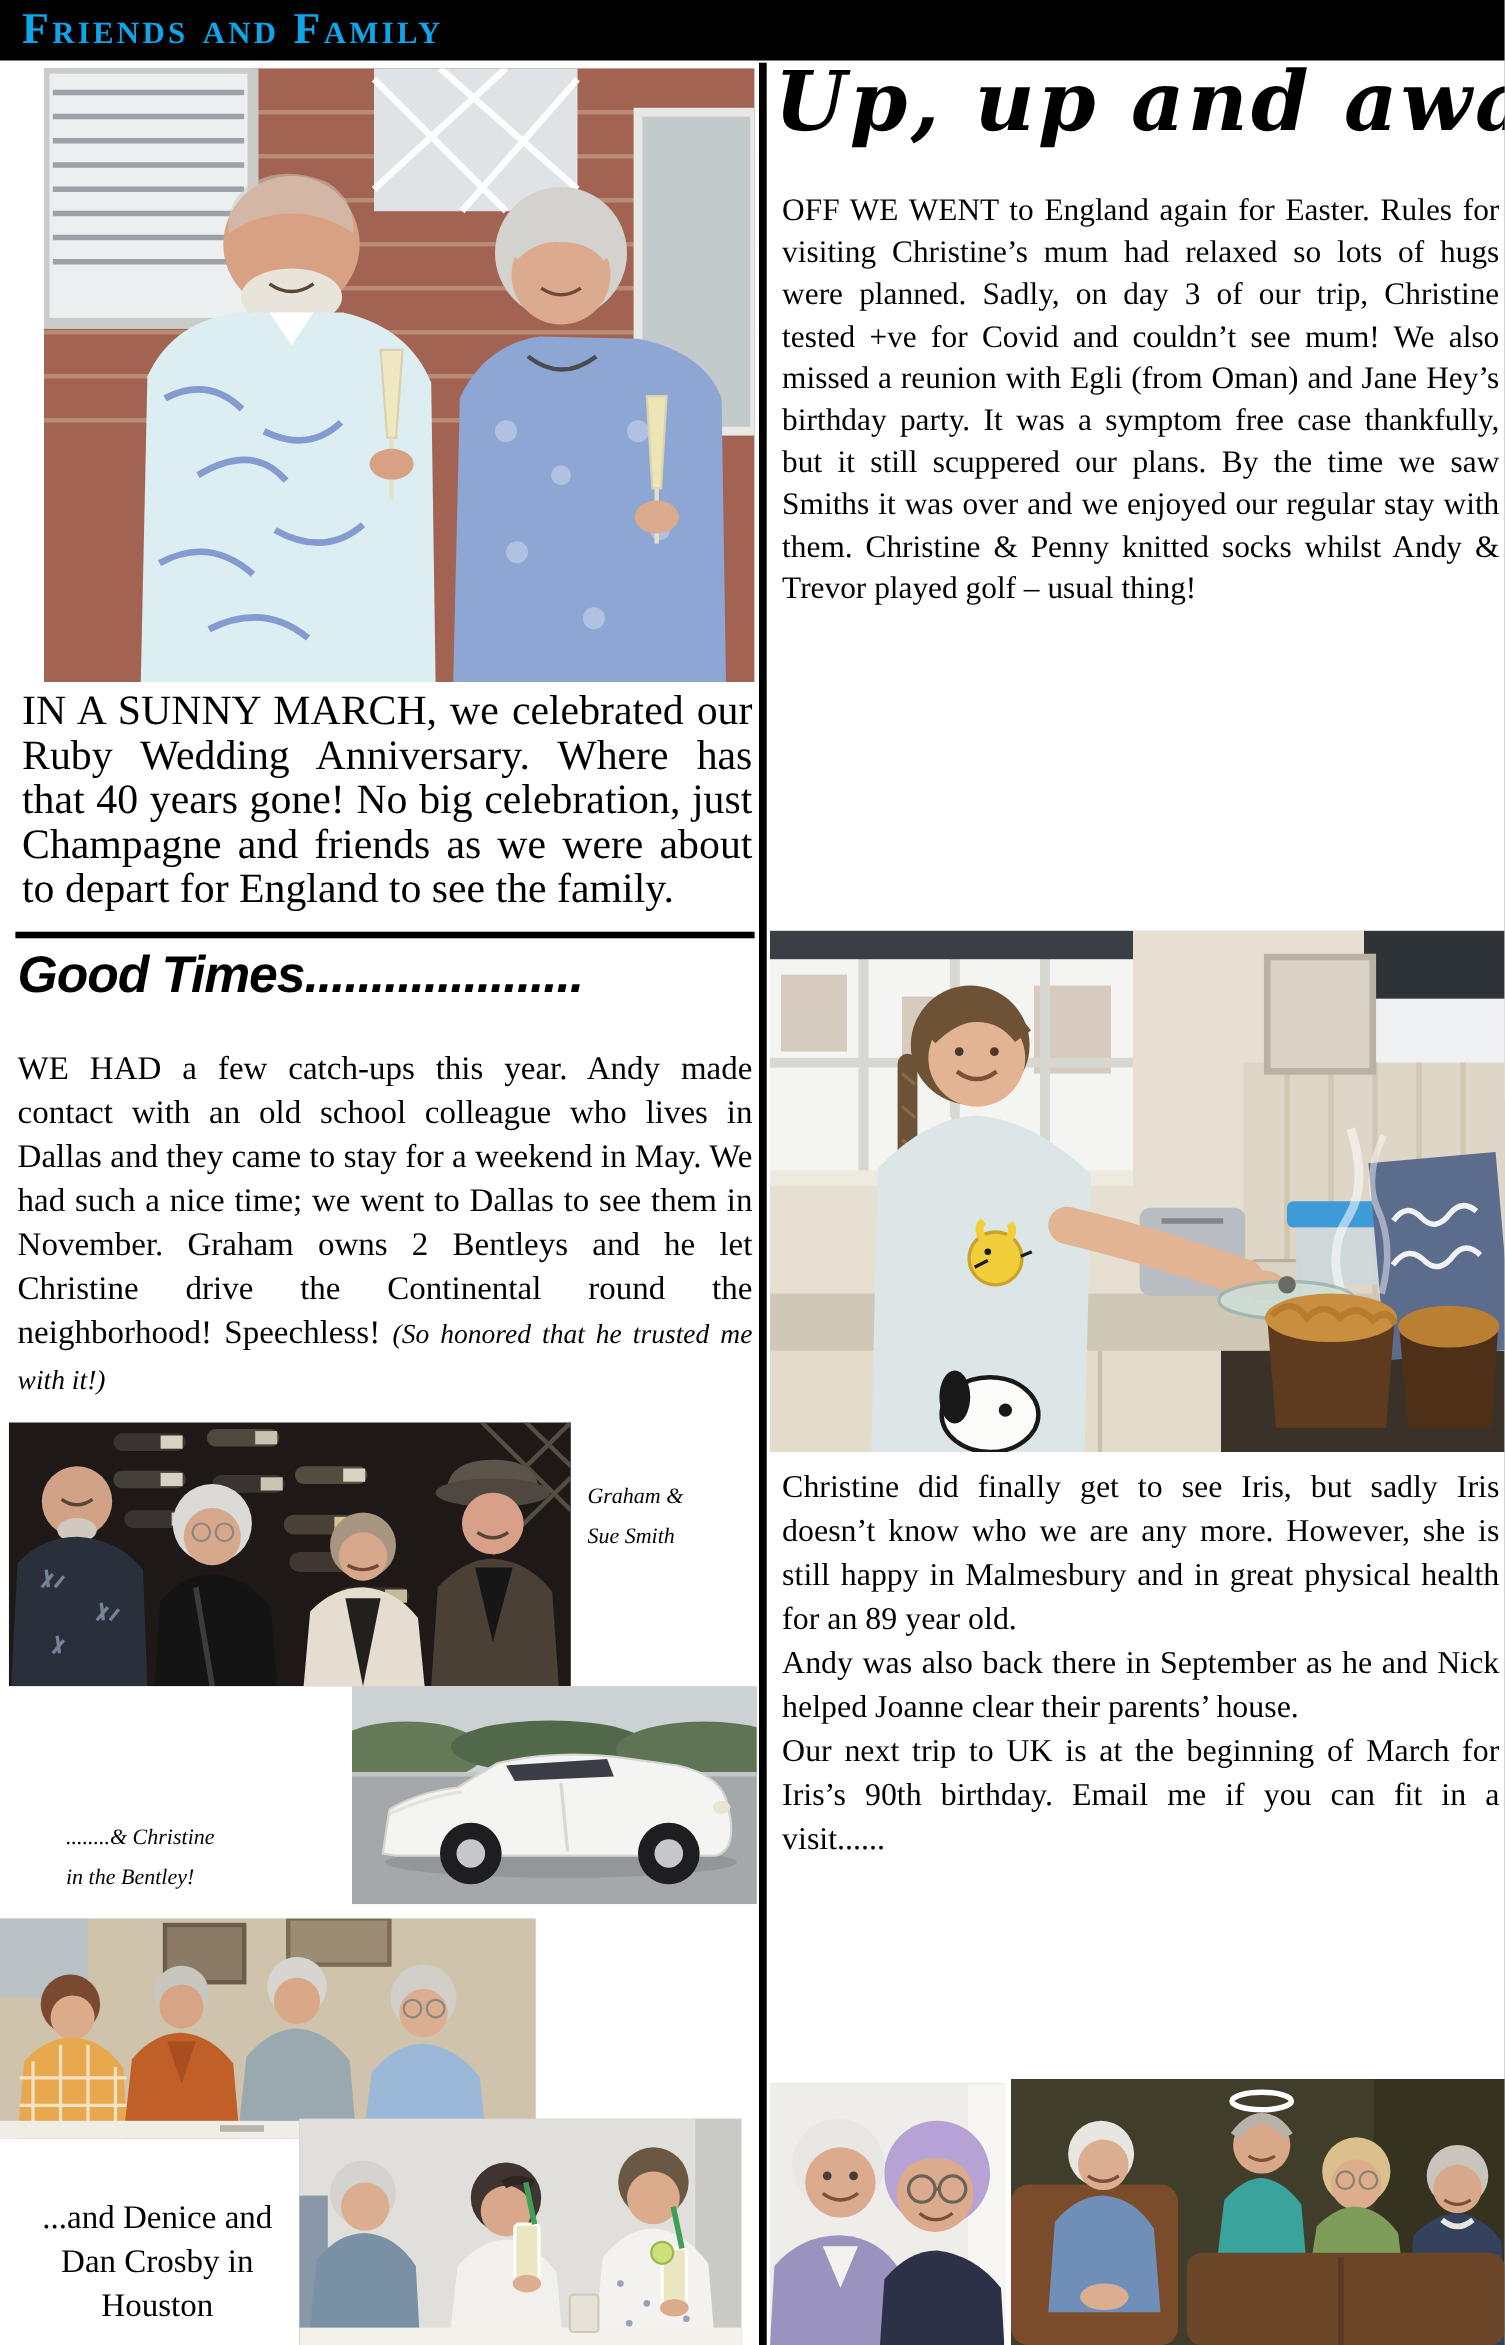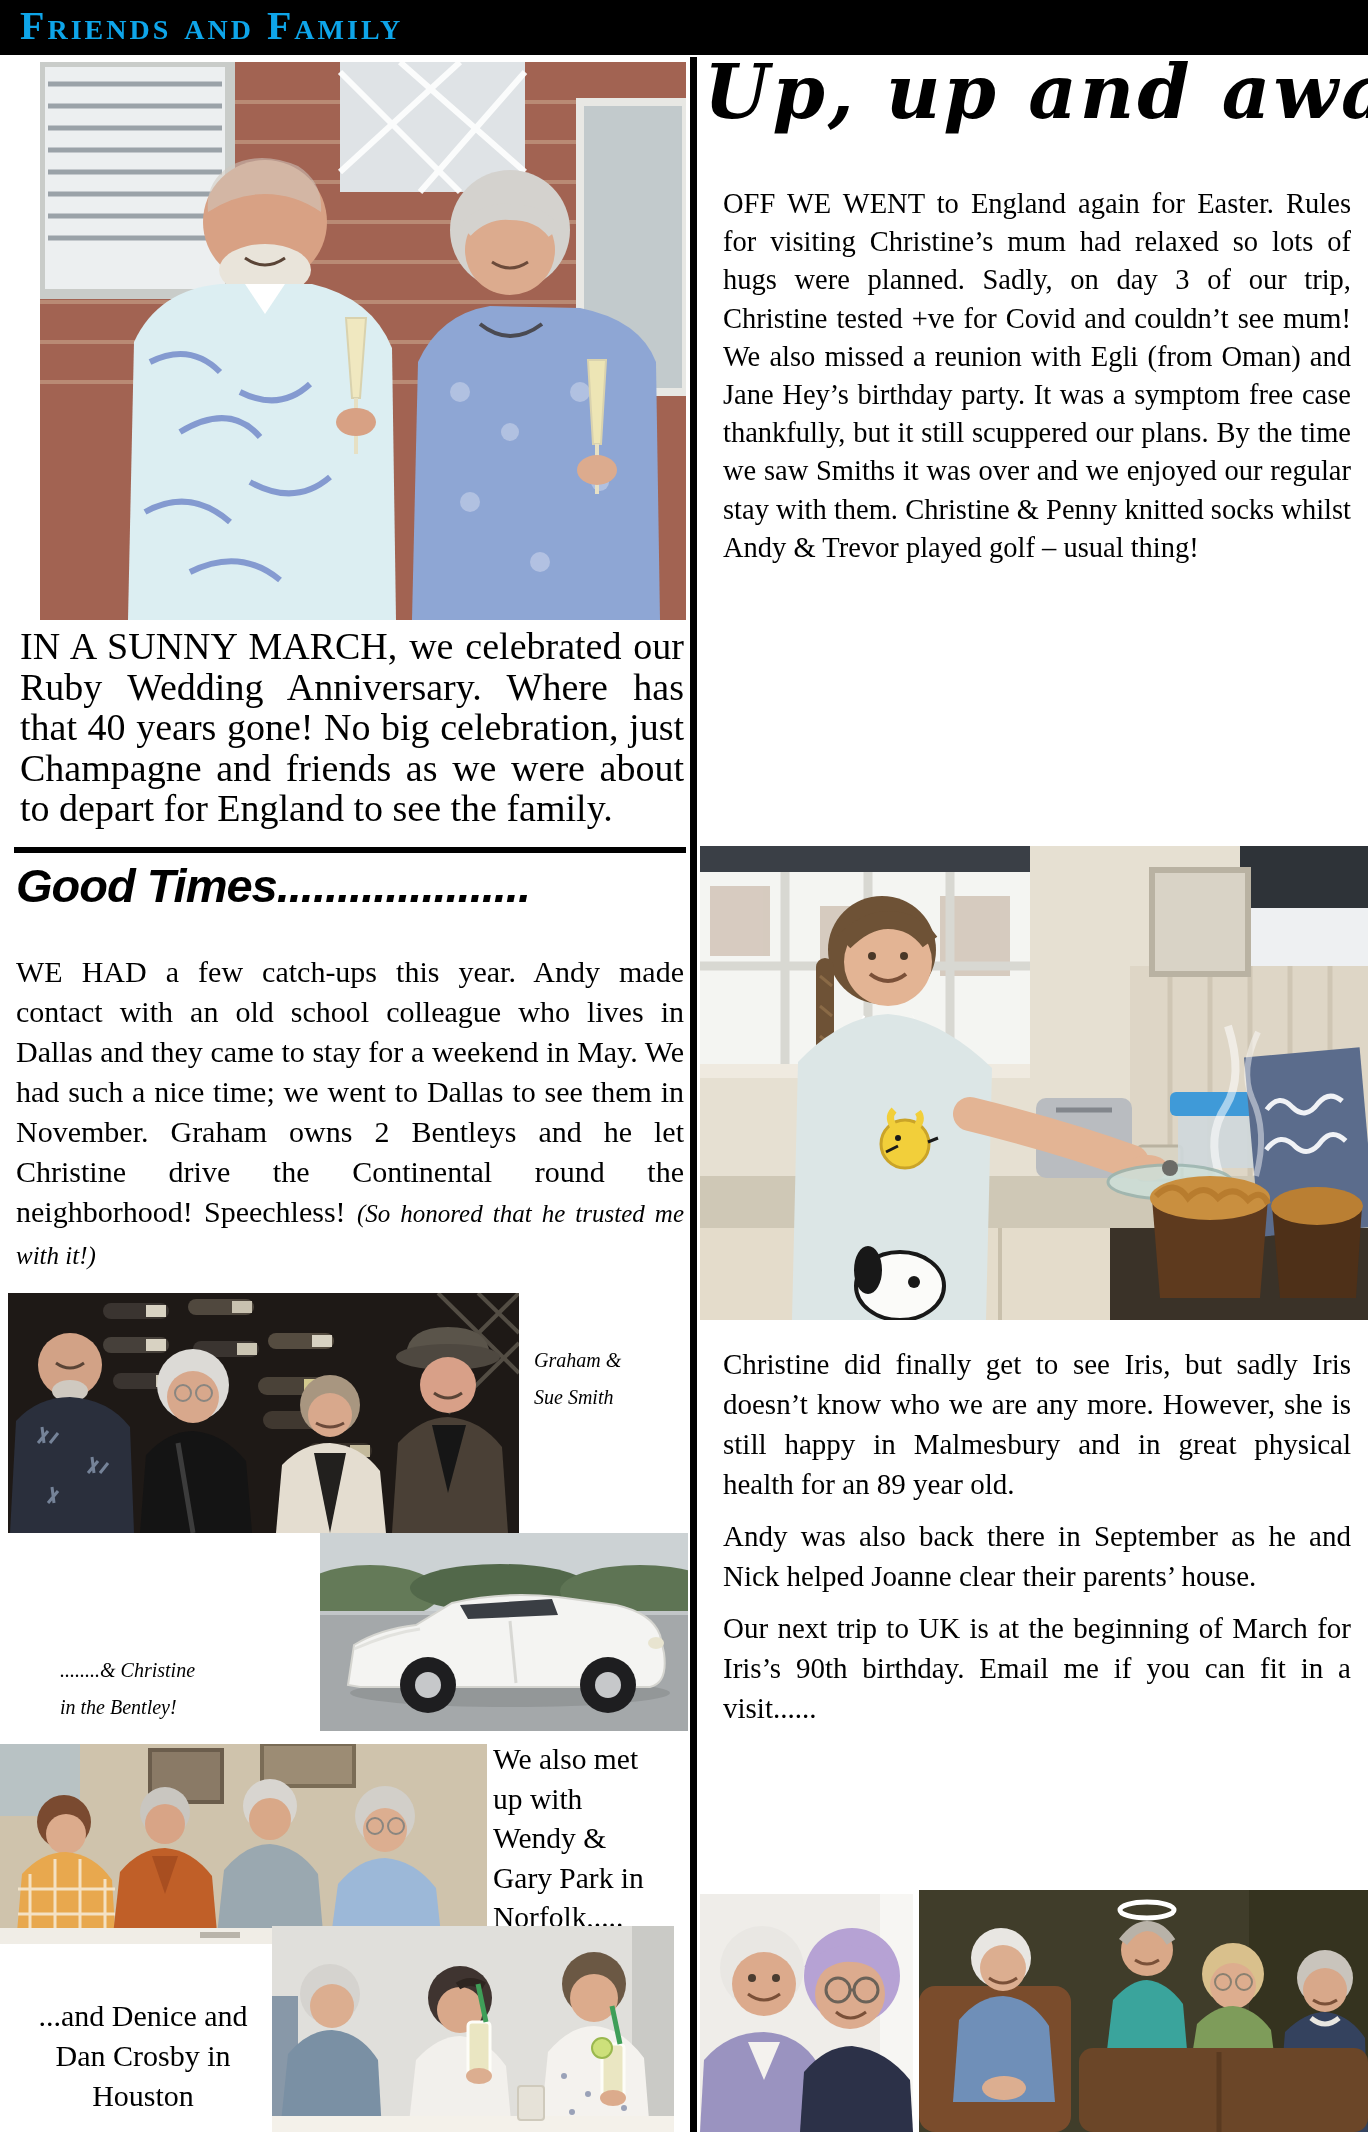--- a/index.html
+++ b/index.html
@@ -25,21 +25,21 @@
   .caption{position:absolute;font-style:italic;font-size:20px;line-height:37px;}
   #cap-smiths{left:534px;top:1342px;width:160px;}
   #cap-bentley{left:60px;top:1652px;width:240px;}
   #wendy{position:absolute;left:493px;top:1740px;width:194px;font-size:29.5px;line-height:39.5px;}
   #wendy .ul{border-bottom:4px solid #2a52c8;padding-bottom:0px;}
   #denice{position:absolute;left:14px;top:1996px;width:258px;font-size:30px;line-height:40px;text-align:center;}
   
   #r-title{position:absolute;left:704px;top:48px;width:662px;font-family:"DejaVu Serif",serif;
      font-style:italic;font-weight:bold;font-size:75px;letter-spacing:3px;white-space:nowrap;}
   #r-top{position:absolute;left:711px;top:173px;width:652px;font-size:28.5px;line-height:38.2px;text-align:justify;}
-  #r-top p, #r-bottom p{margin:12px;}
+  #r-top p, #r-bottom p{margin:0;}
   #r-bottom{position:absolute;left:711px;top:1332px;width:652px;font-size:29px;line-height:40px;text-align:justify;}
 </style>
 </head>
 <body>
 
 <div id="page">
 
   <div id="banner">
     <div class="t">Friends and Family</div>
   </div>
@@ -250,27 +250,20 @@
       <circle cx="385" cy="72" r="30" fill="#d2cfc9"></circle>
       <circle cx="385" cy="86" r="22" fill="#dcae90"></circle>
       <circle cx="375" cy="82" r="8" fill="none" stroke="#8a8680" stroke-width="2"></circle>
       <circle cx="396" cy="82" r="8" fill="none" stroke="#8a8680" stroke-width="2"></circle>
       <path d="M330,200 L338,140 Q360,114 385,114 Q414,116 436,144 L442,200 Z" fill="#9cb8d8"></path>
       <rect x="0" y="184" width="487" height="16" fill="#f0ede6"></rect>
       <rect x="200" y="188" width="40" height="6" fill="#b9b4aa"></rect>
     </svg>
   </div>
 
-  <div id="wendy">
-    <div>We also met</div>
-    <div>up with</div>
-    <div>Wendy &amp;</div>
-    <div>Gary Park in</div>
-    <div><span class="ul">Norfolk,....</span></div>
-  </div>
 
   <div class="photo" style="left:272px;top:1926px;width:402px;height:206px;">
     <svg viewBox="0 0 402 206" preserveAspectRatio="none">
       <rect width="402" height="206" fill="#e0dfdb"></rect>
       <rect x="360" y="0" width="42" height="206" fill="#cacac6"></rect>
       <rect x="0" y="70" width="26" height="136" fill="#8898a8"></rect>
 
       <circle cx="58" cy="68" r="30" fill="#d5d3cf"></circle>
       <circle cx="60" cy="80" r="22" fill="#dcae90"></circle>
       <path d="M8,206 L16,128 Q36,104 60,104 Q88,106 106,134 L110,206 Z" fill="#7a90a4"></path>

